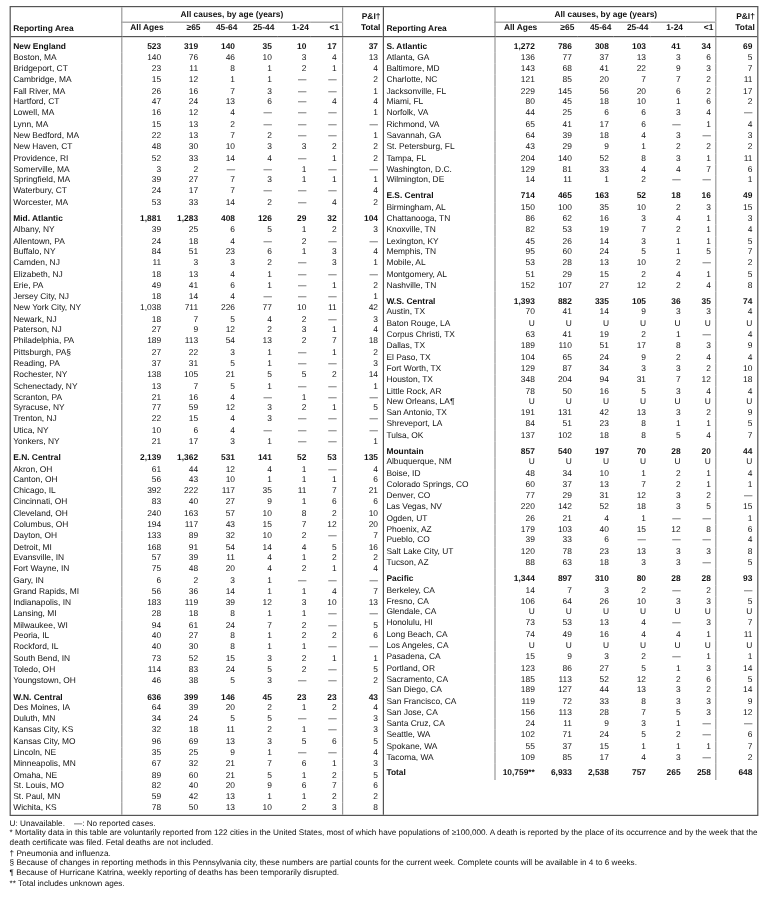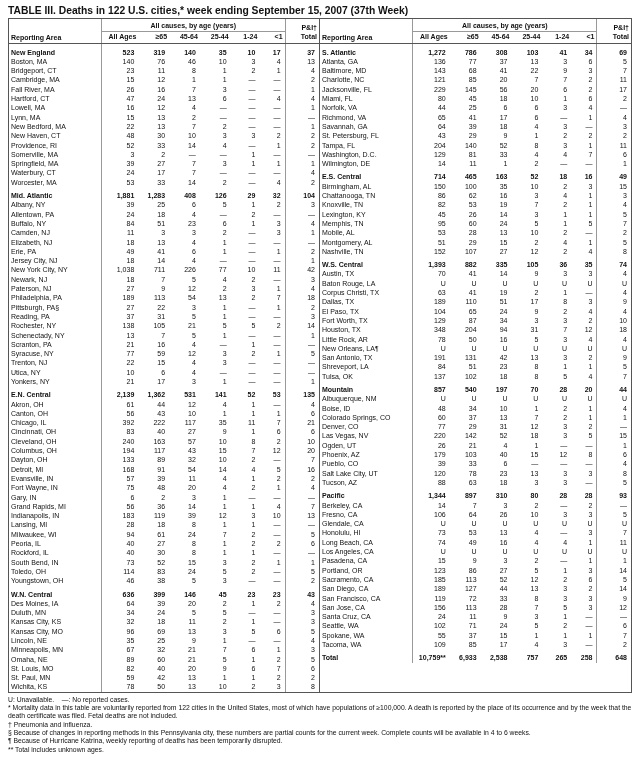--- a/index.html
+++ b/index.html
@@ -38,21 +38,20 @@
   col.c-n1 { width: 36px; }
   col.c-n { width: 30px; }
   col.c-n5 { width: 28px; }
   col.c-n6 { width: 25px; }
   col.c-pi { width: 33px; }
 </style>
 </head>
 <body>
 
 <div class="page">
-  <div class="title">TABLE III. Deaths in 122 U.S. cities,* week ending September 15, 2007 (37th Week)</div>
 
   <div class="tbl">
     <div class="halves">
 
       <div class="half-wrap left">
         <table>
           <colgroup>
             <col class="c-area">
               <col class="c-n1">
               <col class="c-n">

